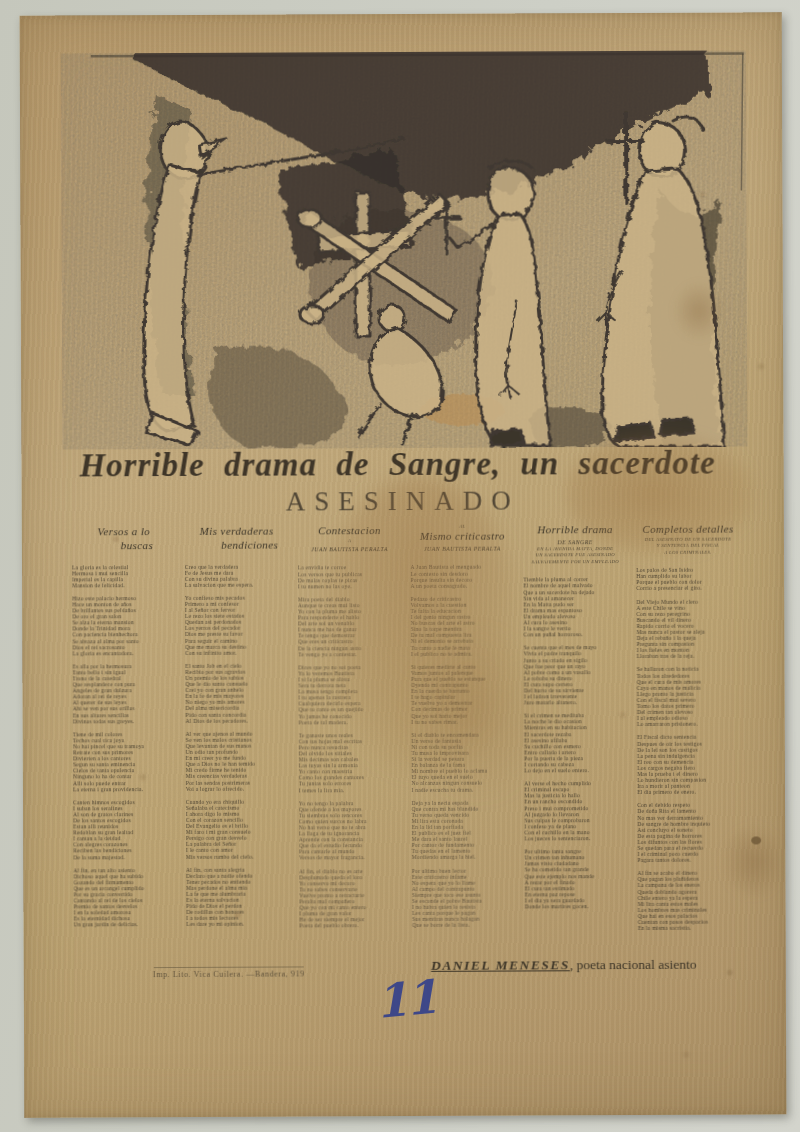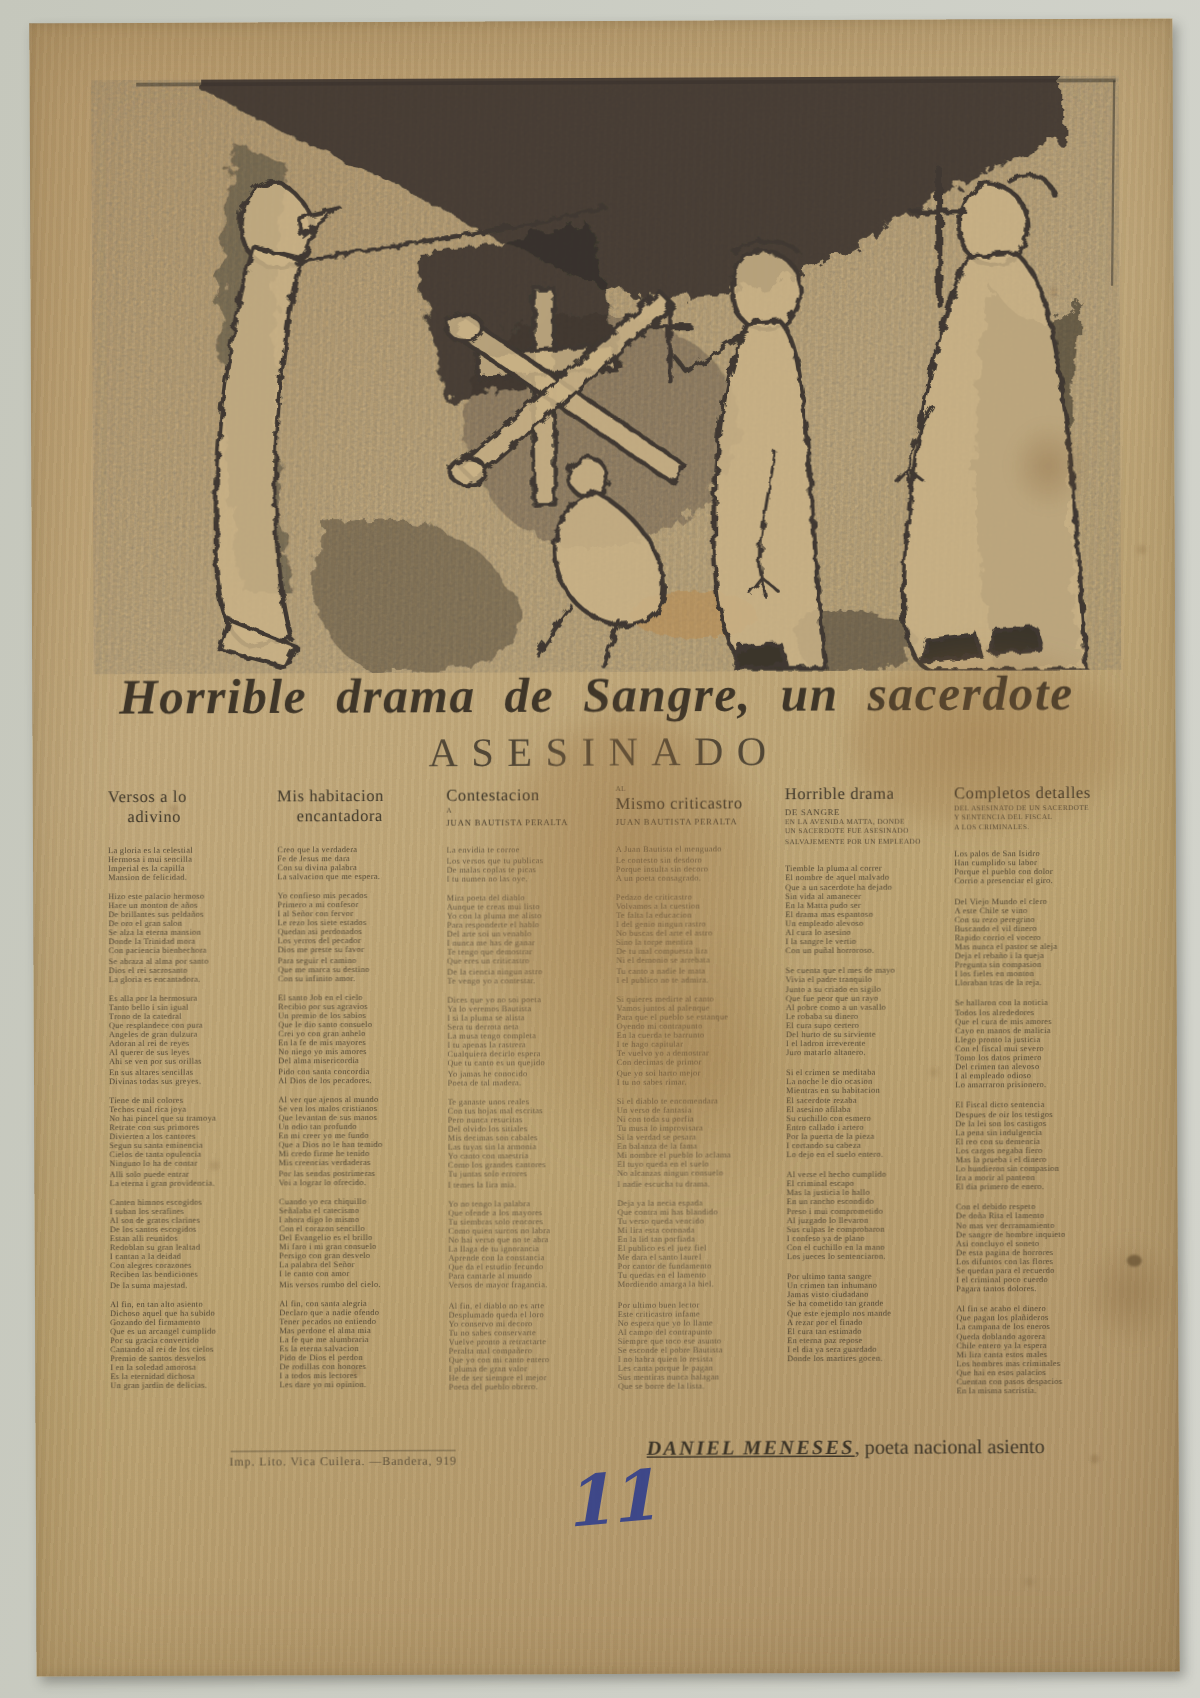--- a/index.html
+++ b/index.html
@@ -20,21 +20,21 @@
   .title-line{position:absolute;left:0;right:10px;top:432px;text-align:center;
     font-style:italic;font-weight:bold;font-size:33px;letter-spacing:1px;word-spacing:10px;
     color:rgba(44,38,28,.88);filter:blur(.25px);white-space:nowrap;}
   .subtitle-line{position:absolute;left:0;right:0;top:472px;text-align:center;
     font-size:27px;letter-spacing:9px;color:rgba(50,44,34,.78);filter:blur(.25px);}
   
   .columns{position:absolute;left:50px;top:510px;width:668px;height:442px;
     display:flex;gap:9px;overflow:hidden;}
   .col{flex:1 1 0;min-width:0;color:rgba(58,50,38,.85);}
   .col:nth-child(3),.col:nth-child(4){color:rgba(60,52,40,.68);}
-  .col-head{text-align:left;margin-bottom:11px;filter:blur(.2px);}
+  .col-head{text-align:center;margin-bottom:11px;filter:blur(.2px);font-style:italic;}
   .hl{line-height:1.25;}
   .hl.h{font-size:11px;letter-spacing:.4px;color:rgba(48,42,32,.9);}
   .hl.ind{transform:translateX(13px);}
   .hl.caps{font-size:5.8px;letter-spacing:.5px;margin-top:2px;color:rgba(52,45,34,.85);}
   .hl.tiny{font-size:4.8px;letter-spacing:.3px;line-height:1.35;color:rgba(55,48,36,.8);}
   .stanza{margin-bottom:7px;}
   .vline{font-size:5.6px;line-height:6.1px;white-space:nowrap;overflow:hidden;
     letter-spacing:.2px;filter:blur(.18px);}
   
   .imprint{position:absolute;left:70px;top:952px;width:270px;text-align:center;
@@ -173,21 +173,21 @@
     </svg>
   </div>
 
   <div class="title-line">Horrible drama de Sangre, un sacerdote</div>
   <div class="subtitle-line">ASESINADO</div>
 
   <div class="columns">
       <div class="col">
         <div class="col-head">
           <div class="hl h">Versos a lo</div>
-          <div class="hl h ind">adivino</div>
+          <div class="hl h ind">buscas</div>
         </div>
         <div class="stanza">
           <div class="vline">La gloria es la celestial</div>
           <div class="vline">Hermosa i mui sencilla</div>
           <div class="vline">Imperial es la capilla</div>
           <div class="vline">Mansion de felicidad.</div>
         </div>
         <div class="stanza">
           <div class="vline">Hizo este palacio hermoso</div>
           <div class="vline">Hace un monton de años</div>
@@ -244,22 +244,22 @@
           <div class="vline">Por su gracia convertido</div>
           <div class="vline">Cantando al rei de los cielos</div>
           <div class="vline">Premio de santos desvelos</div>
           <div class="vline">I en la soledad amorosa</div>
           <div class="vline">Es la eternidad dichosa</div>
           <div class="vline">Un gran jardin de delicias.</div>
         </div>
       </div>
       <div class="col">
         <div class="col-head">
-          <div class="hl h">Mis habitacion</div>
-          <div class="hl h ind">encantadora</div>
+          <div class="hl h">Mis verdaderas</div>
+          <div class="hl h ind">bendiciones</div>
         </div>
         <div class="stanza">
           <div class="vline">Creo que la verdadera</div>
           <div class="vline">Fe de Jesus me dara</div>
           <div class="vline">Con su divina palabra</div>
           <div class="vline">La salvacion que me espera.</div>
         </div>
         <div class="stanza">
           <div class="vline">Yo confieso mis pecados</div>
           <div class="vline">Primero a mi confesor</div>

